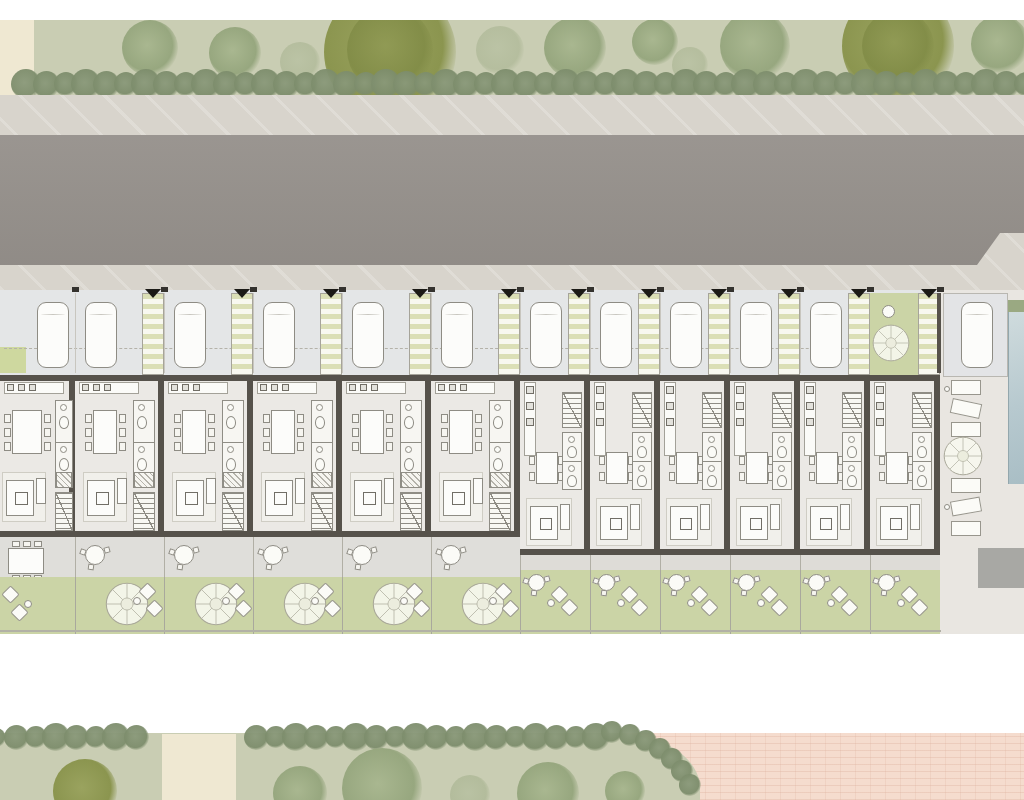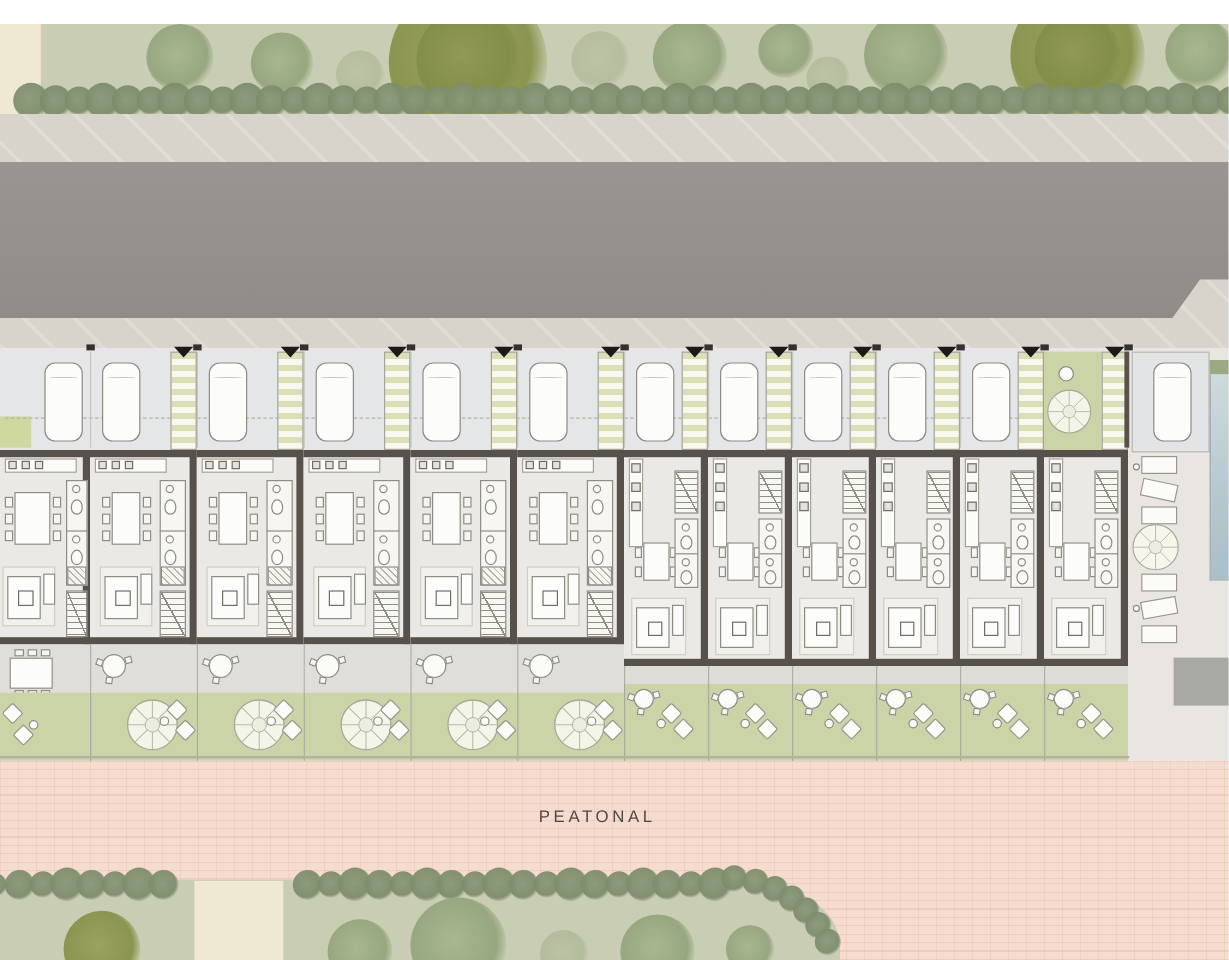--- a/index.html
+++ b/index.html
@@ -96,23 +96,20 @@
       <div class="abs blob" style="left: 894px; top: 52px; width: 24px; height: 24px; opacity: 0.95; background: radial-gradient(circle at 45% 45%, rgb(138, 153, 122) 0%, rgb(125, 141, 108) 58%, transparent 74%);"></div>
       <div class="abs blob" style="left: 911px; top: 49px; width: 30px; height: 30px; opacity: 0.95; background: radial-gradient(circle at 45% 45%, rgb(138, 153, 122) 0%, rgb(125, 141, 108) 58%, transparent 74%);"></div>
       <div class="abs blob" style="left: 932.5px; top: 50.5px; width: 27px; height: 27px; opacity: 0.95; background: radial-gradient(circle at 45% 45%, rgb(138, 153, 122) 0%, rgb(125, 141, 108) 58%, transparent 74%);"></div>
       <div class="abs blob" style="left: 954px; top: 52px; width: 24px; height: 24px; opacity: 0.95; background: radial-gradient(circle at 45% 45%, rgb(138, 153, 122) 0%, rgb(125, 141, 108) 58%, transparent 74%);"></div>
       <div class="abs blob" style="left: 971px; top: 49px; width: 30px; height: 30px; opacity: 0.95; background: radial-gradient(circle at 45% 45%, rgb(138, 153, 122) 0%, rgb(125, 141, 108) 58%, transparent 74%);"></div>
       <div class="abs blob" style="left: 992.5px; top: 50.5px; width: 27px; height: 27px; opacity: 0.95; background: radial-gradient(circle at 45% 45%, rgb(138, 153, 122) 0%, rgb(125, 141, 108) 58%, transparent 74%);"></div>
       <div class="abs blob" style="left: 1014px; top: 52px; width: 24px; height: 24px; opacity: 0.95; background: radial-gradient(circle at 45% 45%, rgb(138, 153, 122) 0%, rgb(125, 141, 108) 58%, transparent 74%);"></div>
     </div>
   <div class="band sidewalk"></div>
   <div class="band road"></div>
-  <div class="band walkway">
-    <span class="walkway-label">PEATONAL</span>
-  </div>
   <div class="band greenbelt-bottom">
       <div class="abs" style="left: 0px; top: 0px; width: 700px; height: 67px; background: var(--greenbelt); border-top-right-radius: 85px 55px;"></div>
       <div class="abs blob" style="left: -13.5px; top: -5.5px; width: 19px; height: 19px; opacity: 0.95; background: radial-gradient(circle at 45% 45%, rgb(138, 153, 122) 0%, rgb(125, 141, 108) 58%, transparent 74%);"></div>
       <div class="abs blob" style="left: 3.5px; top: -8.5px; width: 25px; height: 25px; opacity: 0.95; background: radial-gradient(circle at 45% 45%, rgb(138, 153, 122) 0%, rgb(125, 141, 108) 58%, transparent 74%);"></div>
       <div class="abs blob" style="left: 25px; top: -7px; width: 22px; height: 22px; opacity: 0.95; background: radial-gradient(circle at 45% 45%, rgb(138, 153, 122) 0%, rgb(125, 141, 108) 58%, transparent 74%);"></div>
       <div class="abs blob" style="left: 42px; top: -10px; width: 28px; height: 28px; opacity: 0.95; background: radial-gradient(circle at 45% 45%, rgb(138, 153, 122) 0%, rgb(125, 141, 108) 58%, transparent 74%);"></div>
       <div class="abs blob" style="left: 63.5px; top: -8.5px; width: 25px; height: 25px; opacity: 0.95; background: radial-gradient(circle at 45% 45%, rgb(138, 153, 122) 0%, rgb(125, 141, 108) 58%, transparent 74%);"></div>
       <div class="abs blob" style="left: 85px; top: -7px; width: 22px; height: 22px; opacity: 0.95; background: radial-gradient(circle at 45% 45%, rgb(138, 153, 122) 0%, rgb(125, 141, 108) 58%, transparent 74%);"></div>
       <div class="abs blob" style="left: 102px; top: -10px; width: 28px; height: 28px; opacity: 0.95; background: radial-gradient(circle at 45% 45%, rgb(138, 153, 122) 0%, rgb(125, 141, 108) 58%, transparent 74%);"></div>
       <div class="abs blob" style="left: 123.5px; top: -8.5px; width: 25px; height: 25px; opacity: 0.95; background: radial-gradient(circle at 45% 45%, rgb(138, 153, 122) 0%, rgb(125, 141, 108) 58%, transparent 74%);"></div>

